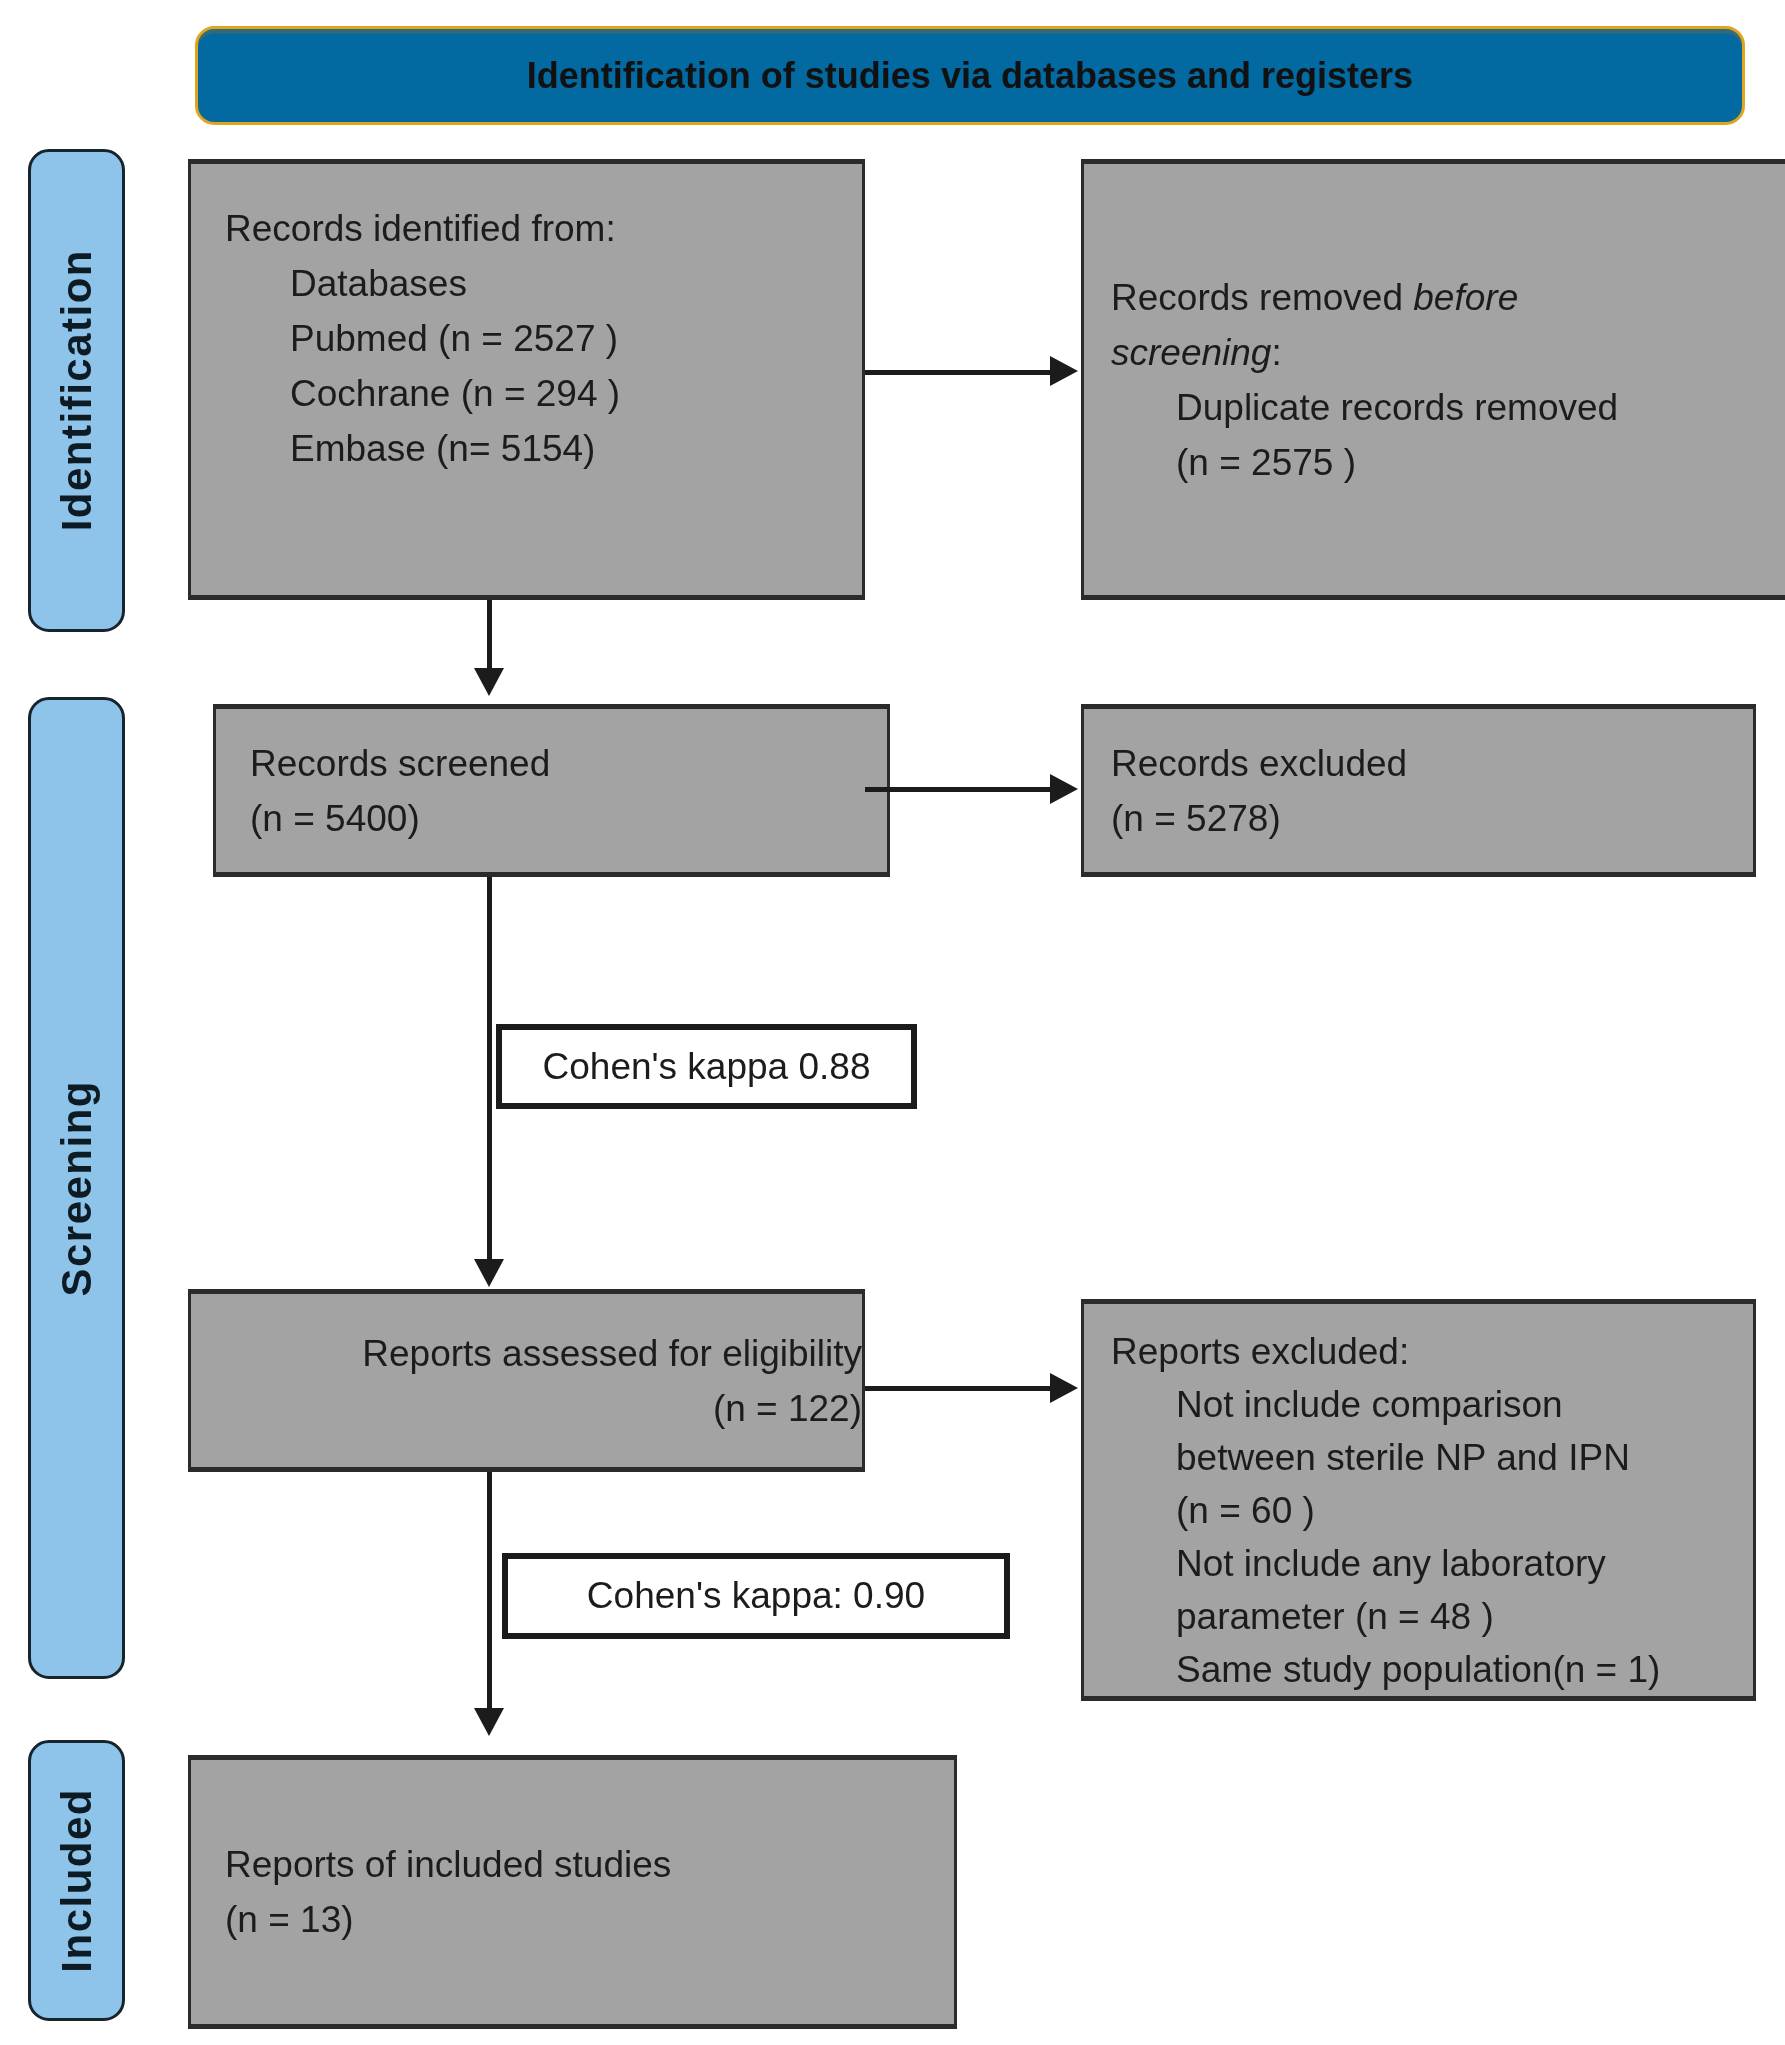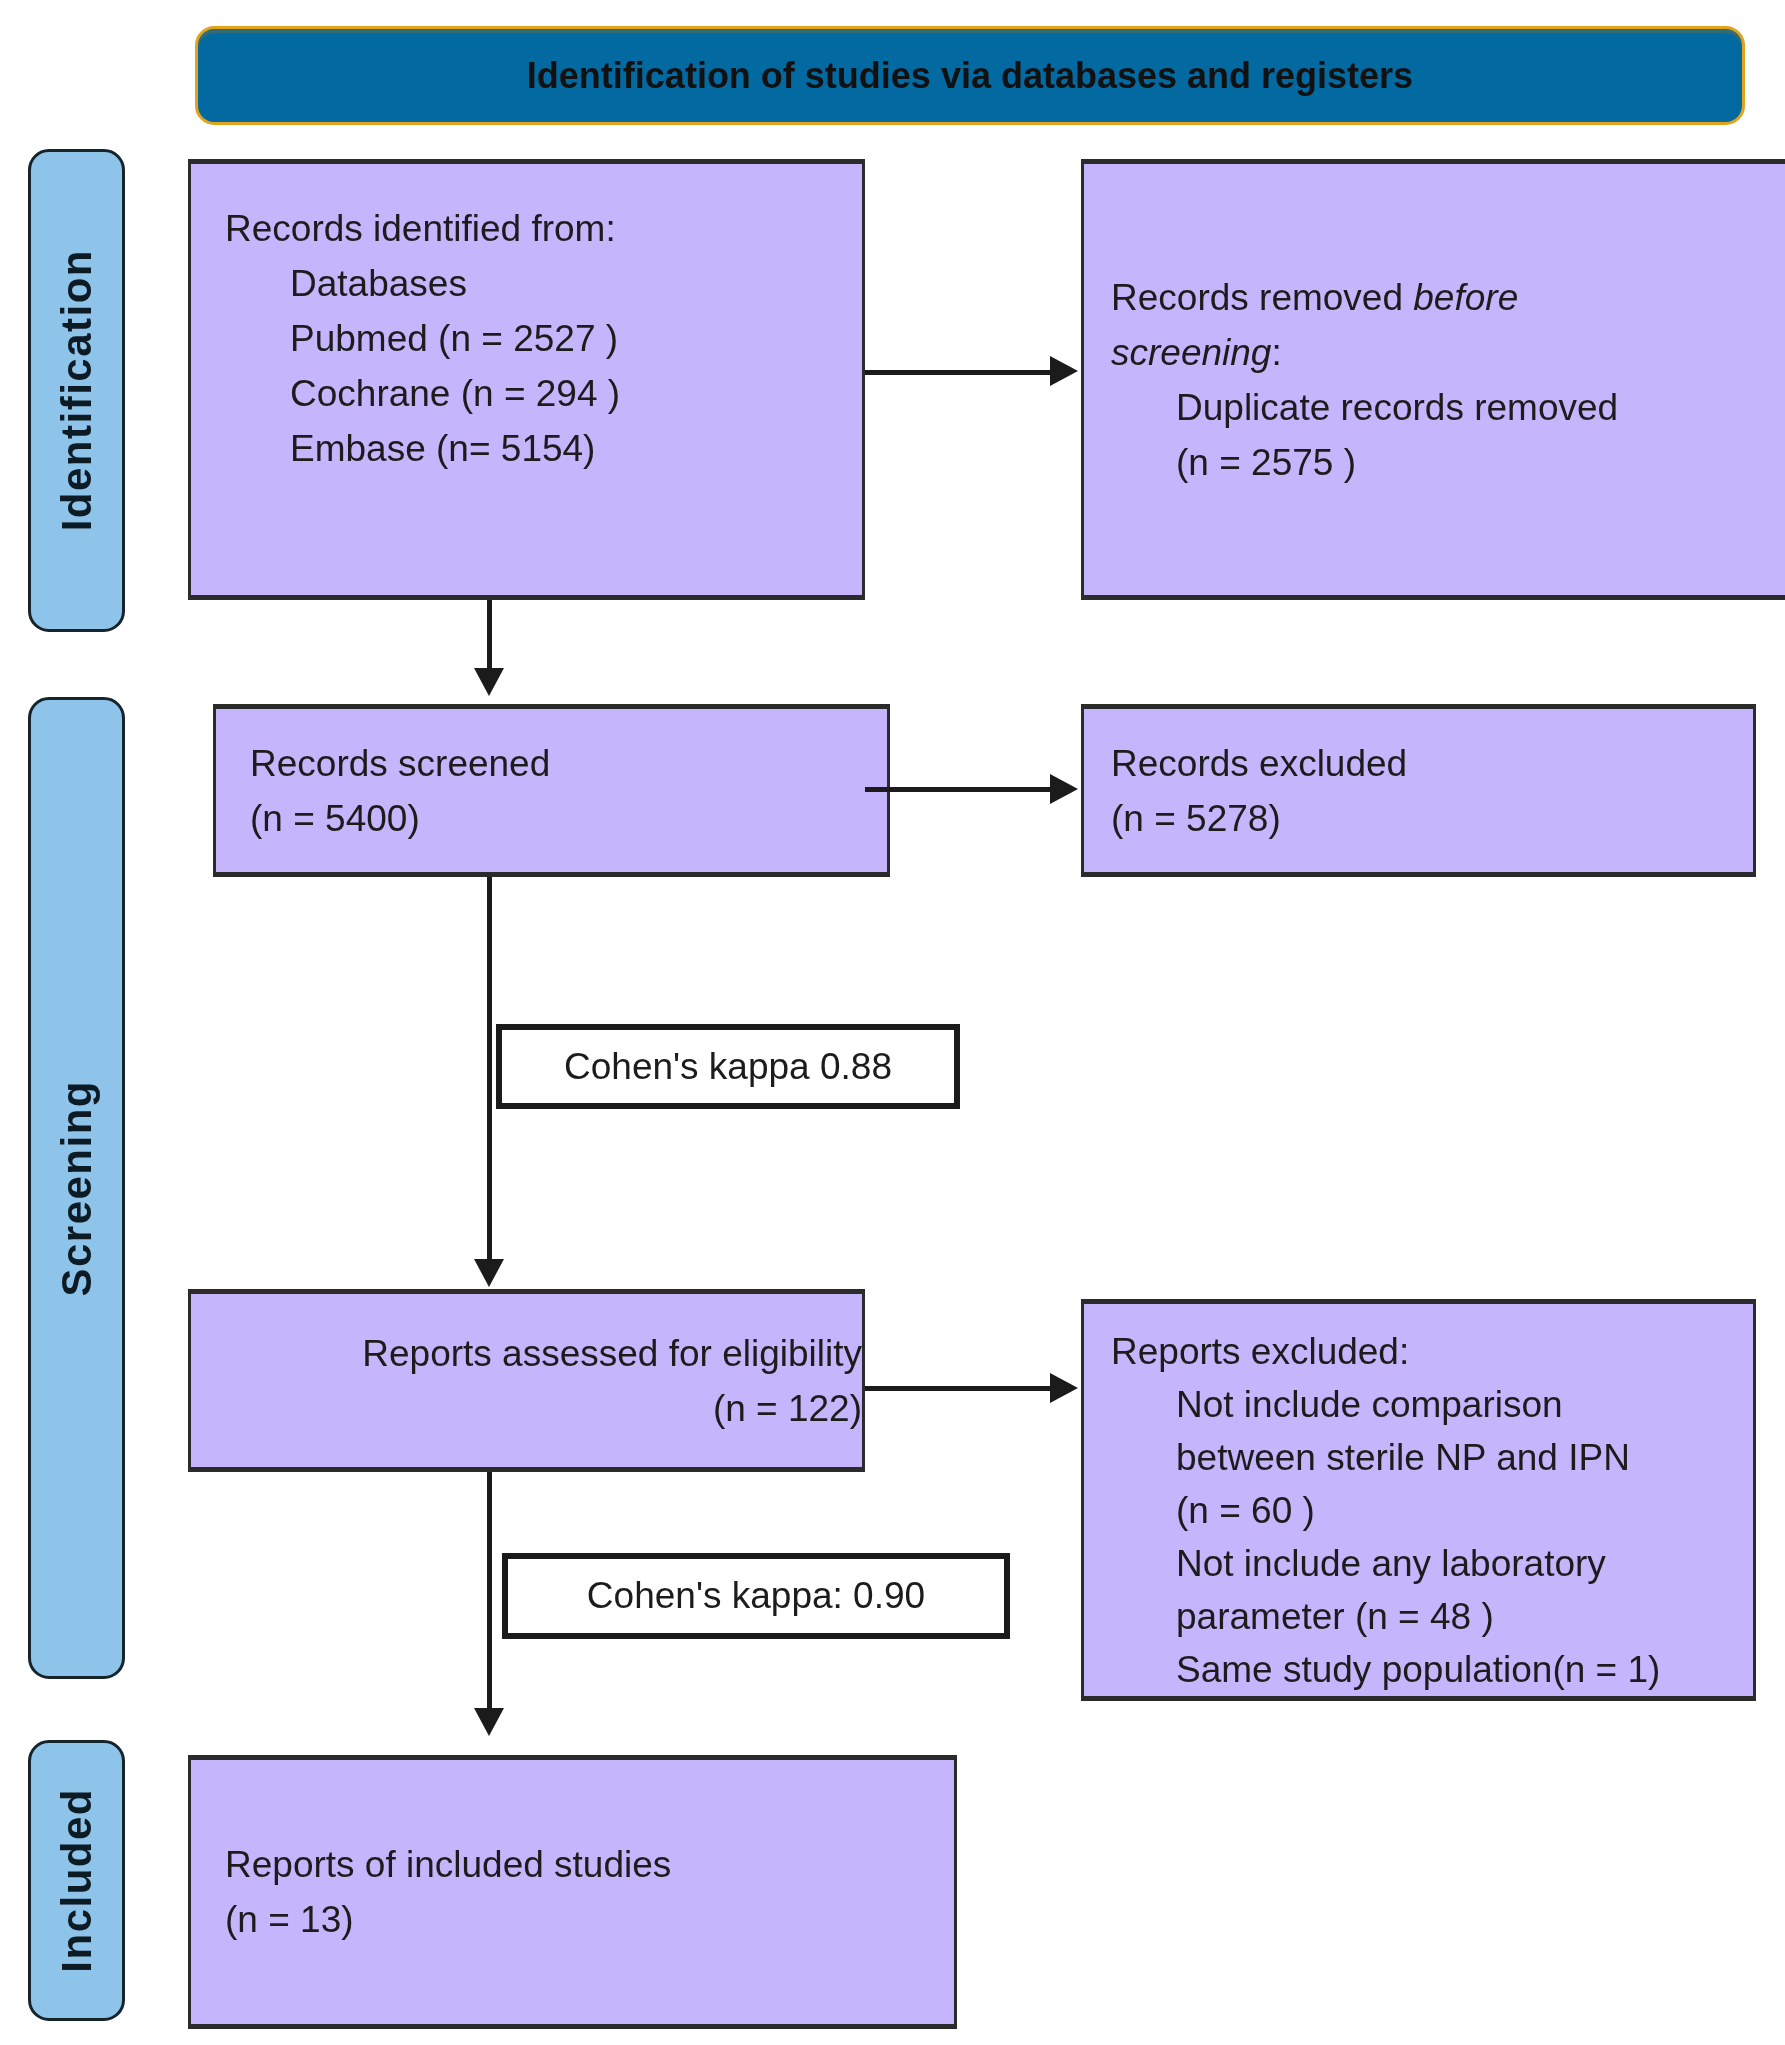--- a/index.html
+++ b/index.html
@@ -24,21 +24,21 @@
     box-sizing:border-box; display:flex; align-items:center; justify-content:center;
   }
   .stage span {
     writing-mode:vertical-rl; transform:rotate(180deg);
     font-size:42px; font-weight:bold; color:#0D1B24; letter-spacing:1.5px;
     white-space:nowrap;
   }
 
   
   .box {
-    position:absolute; background:#c4b5fd; border:3.7px solid #2B2B2B;
+    position:absolute; background:#a3a3a3; border:3.7px solid #2B2B2B;
     border-top-width:5.2px; border-bottom-width:5.2px;
     box-sizing:border-box; font-size:37px; line-height:55px; color:#1C1C1C;
   }
   .box .indent { padding-left:65px; }
   .vcenter { display:flex; flex-direction:column; justify-content:center; }
 
   .kappa {
     position:absolute; background:#ffffff; border:6px solid #1B1B1B;
     box-sizing:border-box; display:flex; align-items:center; justify-content:center;
     font-size:37px; color:#1C1C1C;
@@ -120,21 +120,21 @@
   <div>
     <div class="hline" style="left:865px; top:787px; width:187px;"></div>
     <div class="head-right" style="left:1050px; top:774px;"></div>
   </div>
 
   <div>
     <div class="vline" style="left:487px; top:877px; height:385px;"></div>
     <div class="head-down" style="left:474px; top:1259px;"></div>
   </div>
 
-  <div class="kappa" style="left:496px; top:1024px; width:464px; height:85px;">
+  <div class="kappa" style="left:496px; top:1024px; width:421px; height:85px;">
     <span>Cohen's kappa 0.88</span>
   </div>
 
   <div class="box vcenter" style="left:188px; top:1289px; width:677px; height:183px; padding-left:34px;text-align:right;">
     <div>Reports assessed for eligibility</div>
     <div>(n = 122)</div>
   </div>
 
   <div class="box" style="left:1081px; top:1299px; width:675px; height:402px; padding:21px 15px 0 27px; line-height:53px;">
     <div>Reports excluded:</div>

